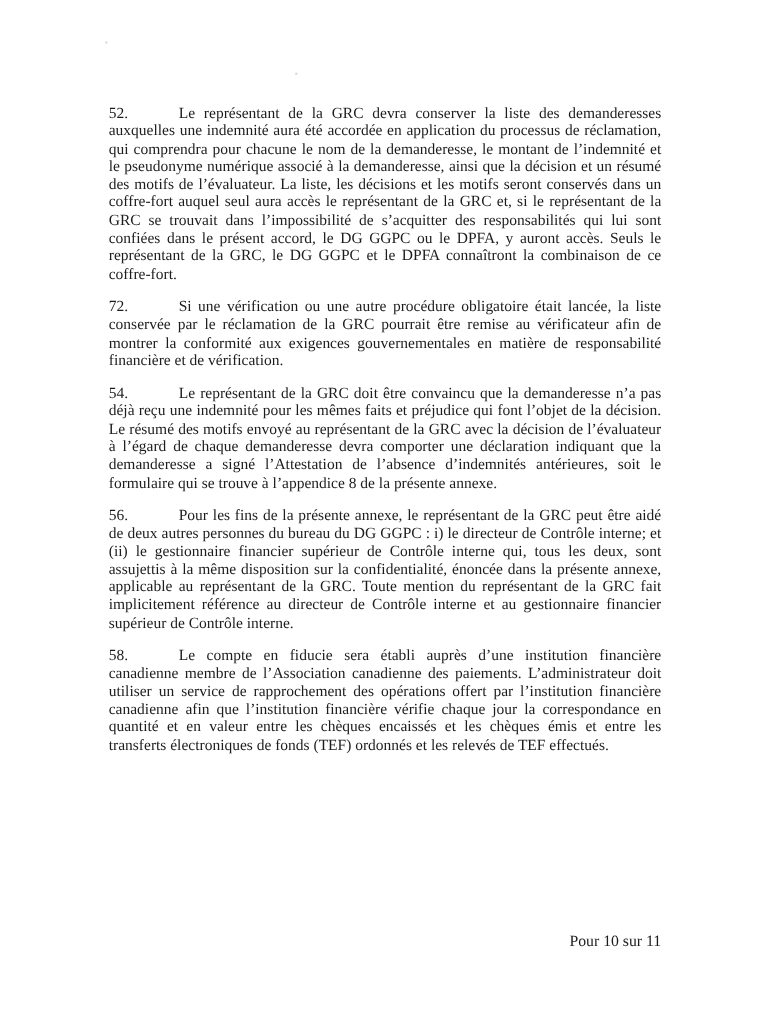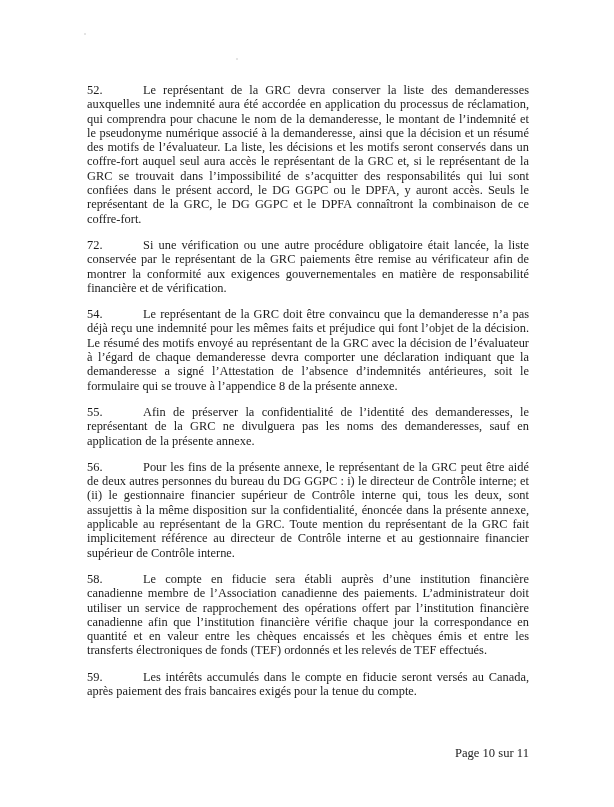--- a/index.html
+++ b/index.html
@@ -68,43 +68,37 @@
   <div class="speck speck-2"></div>
   <div class="speck speck-3"></div>
 
   <div class="content">
 
     <p class="para">
       <span class="para-num">52.</span><span>Le représentant de la GRC devra conserver la liste des demanderesses auxquelles une indemnité aura été accordée en application du processus de réclamation, qui comprendra pour chacune le nom de la demanderesse, le montant de l’indemnité et le pseudonyme numérique associé à la demanderesse, ainsi que la décision et un résumé des motifs de l’évaluateur. La liste, les décisions et les motifs seront conservés dans un coffre-fort auquel seul aura accès le représentant de la GRC et, si le représentant de la GRC se trouvait dans l’impossibilité de s’acquitter des responsabilités qui lui sont confiées dans le présent accord, le DG GGPC ou le DPFA, y auront accès. Seuls le représentant de la GRC, le DG GGPC et le DPFA connaîtront la combinaison de ce coffre-fort.</span>
     </p>
 
     <p class="para">
-      <span class="para-num">72.</span><span>Si une vérification ou une autre procédure obligatoire était lancée, la liste conservée par le représentant de la GRC paiements être remise au vérificateur afin de montrer la conformité aux exigences gouvernementales en matière de responsabilité financière et de vérification.</span>
+      <span class="para-num">72.</span><span>Si une vérification ou une autre procédure obligatoire était lancée, la liste conservée par le réclamation de la GRC pourrait être remise au vérificateur afin de montrer la conformité aux exigences gouvernementales en matière de responsabilité financière et de vérification.</span>
     </p>
 
     <p class="para">
       <span class="para-num">54.</span><span>Le représentant de la GRC doit être convaincu que la demanderesse n’a pas déjà reçu une indemnité pour les mêmes faits et préjudice qui font l’objet de la décision. Le résumé des motifs envoyé au représentant de la GRC avec la décision de l’évaluateur à l’égard de chaque demanderesse devra comporter une déclaration indiquant que la demanderesse a signé l’Attestation de l’absence d’indemnités antérieures, soit le formulaire qui se trouve à l’appendice 8 de la présente annexe.</span>
     </p>
 
-    <p class="para">
-      <span class="para-num">55.</span><span>Afin de préserver la confidentialité de l’identité des demanderesses, le représentant de la GRC ne divulguera pas les noms des demanderesses, sauf en application de la présente annexe.</span>
-    </p>
 
     <p class="para">
       <span class="para-num">56.</span><span>Pour les fins de la présente annexe, le représentant de la GRC peut être aidé de deux autres personnes du bureau du DG GGPC : i) le directeur de Contrôle interne; et (ii) le gestionnaire financier supérieur de Contrôle interne qui, tous les deux, sont assujettis à la même disposition sur la confidentialité, énoncée dans la présente annexe, applicable au représentant de la GRC. Toute mention du représentant de la GRC fait implicitement référence au directeur de Contrôle interne et au gestionnaire financier supérieur de Contrôle interne.</span>
     </p>
 
 
     <p class="para">
       <span class="para-num">58.</span><span>Le compte en fiducie sera établi auprès d’une institution financière canadienne membre de l’Association canadienne des paiements. L’administrateur doit utiliser un service de rapprochement des opérations offert par l’institution financière canadienne afin que l’institution financière vérifie chaque jour la correspondance en quantité et en valeur entre les chèques encaissés et les chèques émis et entre les transferts électroniques de fonds (TEF) ordonnés et les relevés de TEF effectués.</span>
     </p>
 
-    <p class="para">
-      <span class="para-num">59.</span><span>Les intérêts accumulés dans le compte en fiducie seront versés au Canada, après paiement des frais bancaires exigés pour la tenue du compte.</span>
-    </p>
 
   </div>
 
   <div class="page-footer">
-    <span>Page</span>&nbsp;<span class="bold">10</span>&nbsp;<span>sur</span>&nbsp;<span class="bold">11</span>
+    <span>Pour</span>&nbsp;<span class="bold">10</span>&nbsp;<span>sur</span>&nbsp;<span class="bold">11</span>
   </div>
 
 </div>
 
 </body></html>

